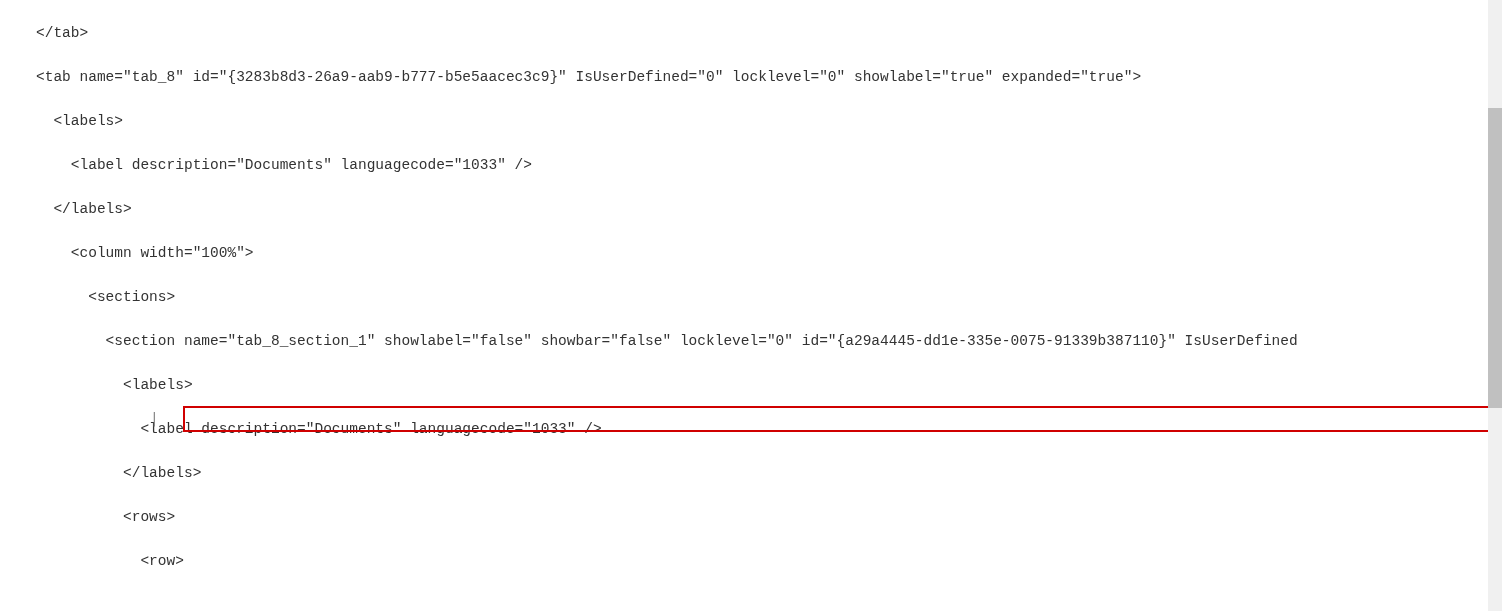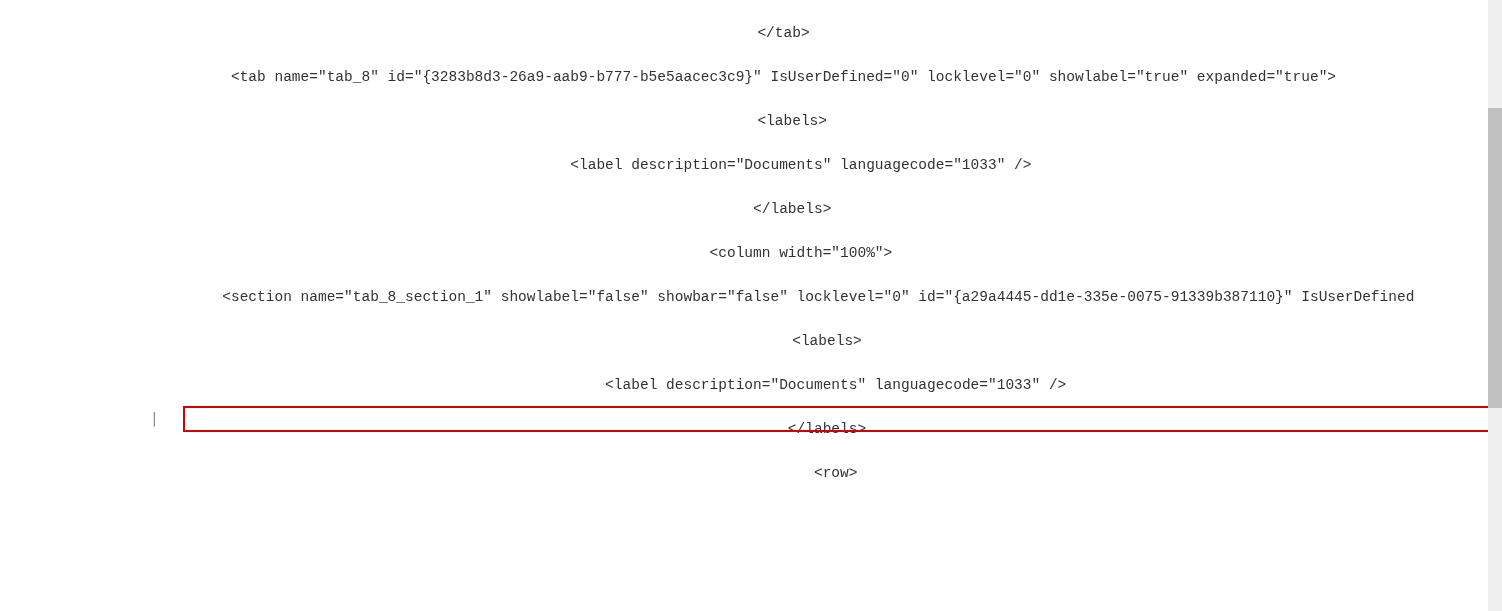--- a/index.html
+++ b/index.html
@@ -12,22 +12,21 @@
       background: #fff;
       overflow-x: hidden;
     }
     .code-container {
       white-space: pre;
       padding: 0 0 8px 0;
       position: relative;
     }
     .line {
       display: block;
-      padding-left: 65px;
-      text-align: center;
+      padding-left: 36px;
     }
     .highlight-box {
       border: 2px solid #d00000;
       position: absolute;
       pointer-events: none;
     }
     .scrollbar-track {
       position: fixed;
       right: 0;
       top: 0;
@@ -53,24 +52,26 @@
 </head>
 <body>
 
 <div class="code-container">
 <span class="line">&lt;/tab&gt;</span>
 <span class="line">&lt;tab name="tab_8" id="{3283b8d3-26a9-aab9-b777-b5e5aacec3c9}" IsUserDefined="0" locklevel="0" showlabel="true" expanded="true"&gt;</span>
 <span class="line">  &lt;labels&gt;</span>
 <span class="line">    &lt;label description="Documents" languagecode="1033" /&gt;</span>
 <span class="line">  &lt;/labels&gt;</span>
 <span class="line">    &lt;column width="100%"&gt;</span>
+<span class="line">      &lt;sections&gt;</span>
 <span class="line">        &lt;section name="tab_8_section_1" showlabel="false" showbar="false" locklevel="0" id="{a29a4445-dd1e-335e-0075-91339b387110}" IsUserDefined</span>
 <span class="line">          &lt;labels&gt;</span>
 <span class="line">            &lt;label description="Documents" languagecode="1033" /&gt;</span>
 <span class="line">          &lt;/labels&gt;</span>
+<span class="line">          &lt;rows&gt;</span>
 <span class="line">            &lt;row&gt;</span>
 
 
 
 
 
 
 
 
 

